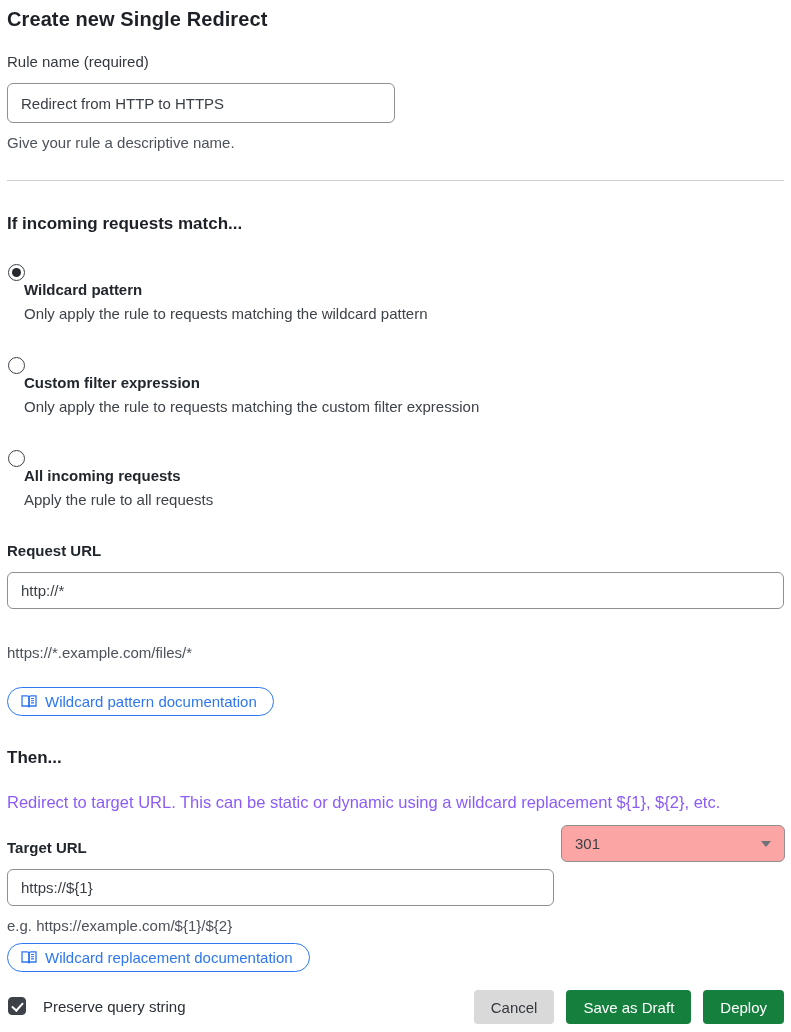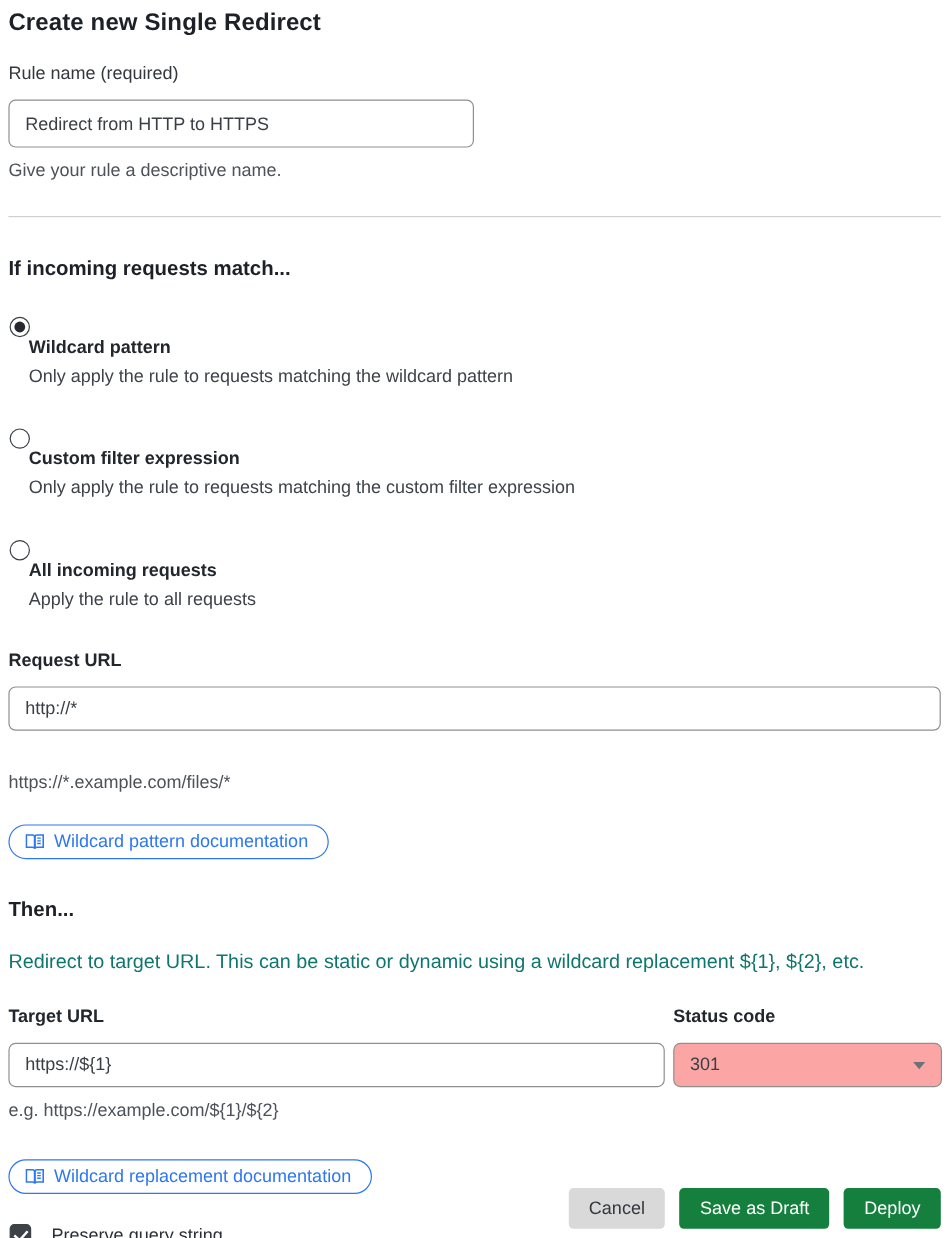--- a/index.html
+++ b/index.html
@@ -43,21 +43,21 @@
   .radio-label { font-size: 15px; font-weight: 700; color: #22272d; }
   .radio-desc { font-size: 15px; color: #3e434a; margin-top: 7px; }
   .doc-button {
     display: inline-flex; align-items: center; gap: 8px;
     margin-top: 22px; height: 29px; padding: 0 16px 0 13px;
     border: 1.6px solid #2e77f0; border-radius: 15px;
     background: #fff; color: #2e77f0; font-size: 15px;
     font-family: inherit; cursor: pointer;
   }
   .doc-button .book-icon { display: inline-flex; }
-  .then-desc { font-size: 16.5px; color: #0f766e; margin-top: 25px; }
+  .then-desc { font-size: 16.5px; color: #8b5cf6; margin-top: 25px; }
   .two-col { display: flex; margin-top: 0; }
   .col-left { width: 553px; }
   .col-right { margin-left: 7px; width: 224px; }
   .col-left .text-input { width: 547px; height: 37px; }
   .select-box {
     margin-top: 13px; height: 37px; width: 224px;
     border: 1px solid #8f8f8f; border-radius: 6px;
     display: flex; align-items: center; justify-content: space-between;
     padding: 0 13px; font-size: 15px; color: #3a3f45;
     background: #fca5a5; cursor: pointer;
@@ -152,29 +152,28 @@
 <h2 class="section-heading" style="margin-top:32px;">Then...</h2>
 <div class="then-desc">Redirect to target URL. This can be static or dynamic using a wildcard replacement ${1}, ${2}, etc.</div>
 
 <div class="two-col">
   <div class="col-left">
     <div class="field-label bold" style="margin-top:27px;">Target URL</div>
     <input class="text-input" type="text" value="https://${1}" style="">
     <div class="help-text" style="margin-top:7px;">e.g. https://example.com/${1}/${2}</div>
   </div>
   <div class="col-right">
-    <div class="field-label bold" style="margin-top:27px;">Status code</div>
     <div class="select-box">
       <span>301</span>
       <span class="caret-down"></span>
     </div>
   </div>
 </div>
 
-<button class="doc-button" style="margin-top:28px;text-align:right;">
+<button class="doc-button" style="margin-top:5px;text-align:right;">
   <span class="book-icon">
     <svg width="16" height="15" viewBox="0 0 16 15" fill="none" stroke="currentColor" stroke-width="1.3">
       <path d="M1 1.8h5.2c.9 0 1.6.7 1.6 1.6v9.8c0-.7-.7-1.2-1.6-1.2H1z"></path>
       <path d="M15 1.8H9.8c-.9 0-1.6.7-1.6 1.6v9.8c0-.7.7-1.2 1.6-1.2H15z"></path>
       <path d="M10 4.5h3M10 6.7h3M10 8.9h3" stroke-width="1.1"></path>
     </svg>
   </span>
   <span>Wildcard replacement documentation</span>
 </button>
 

